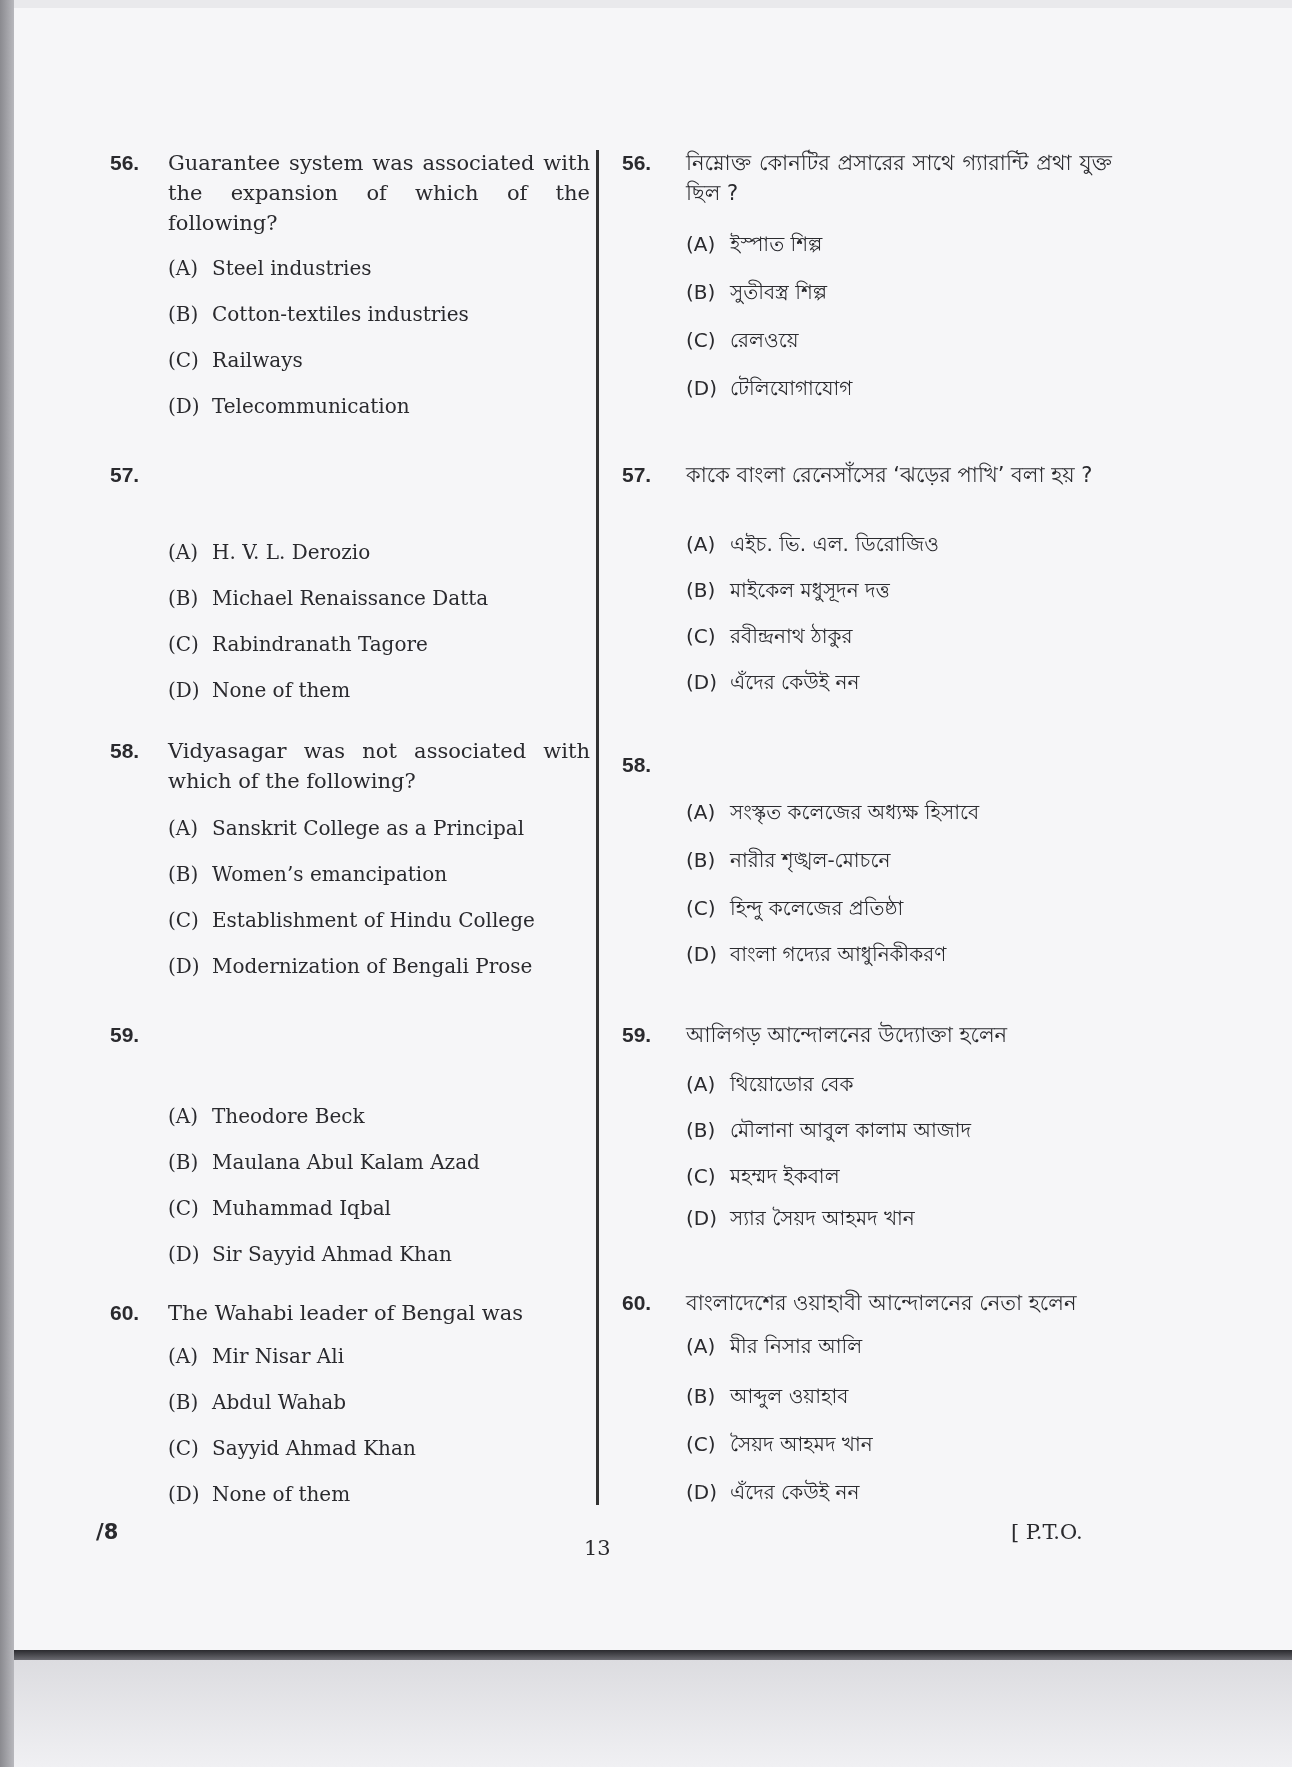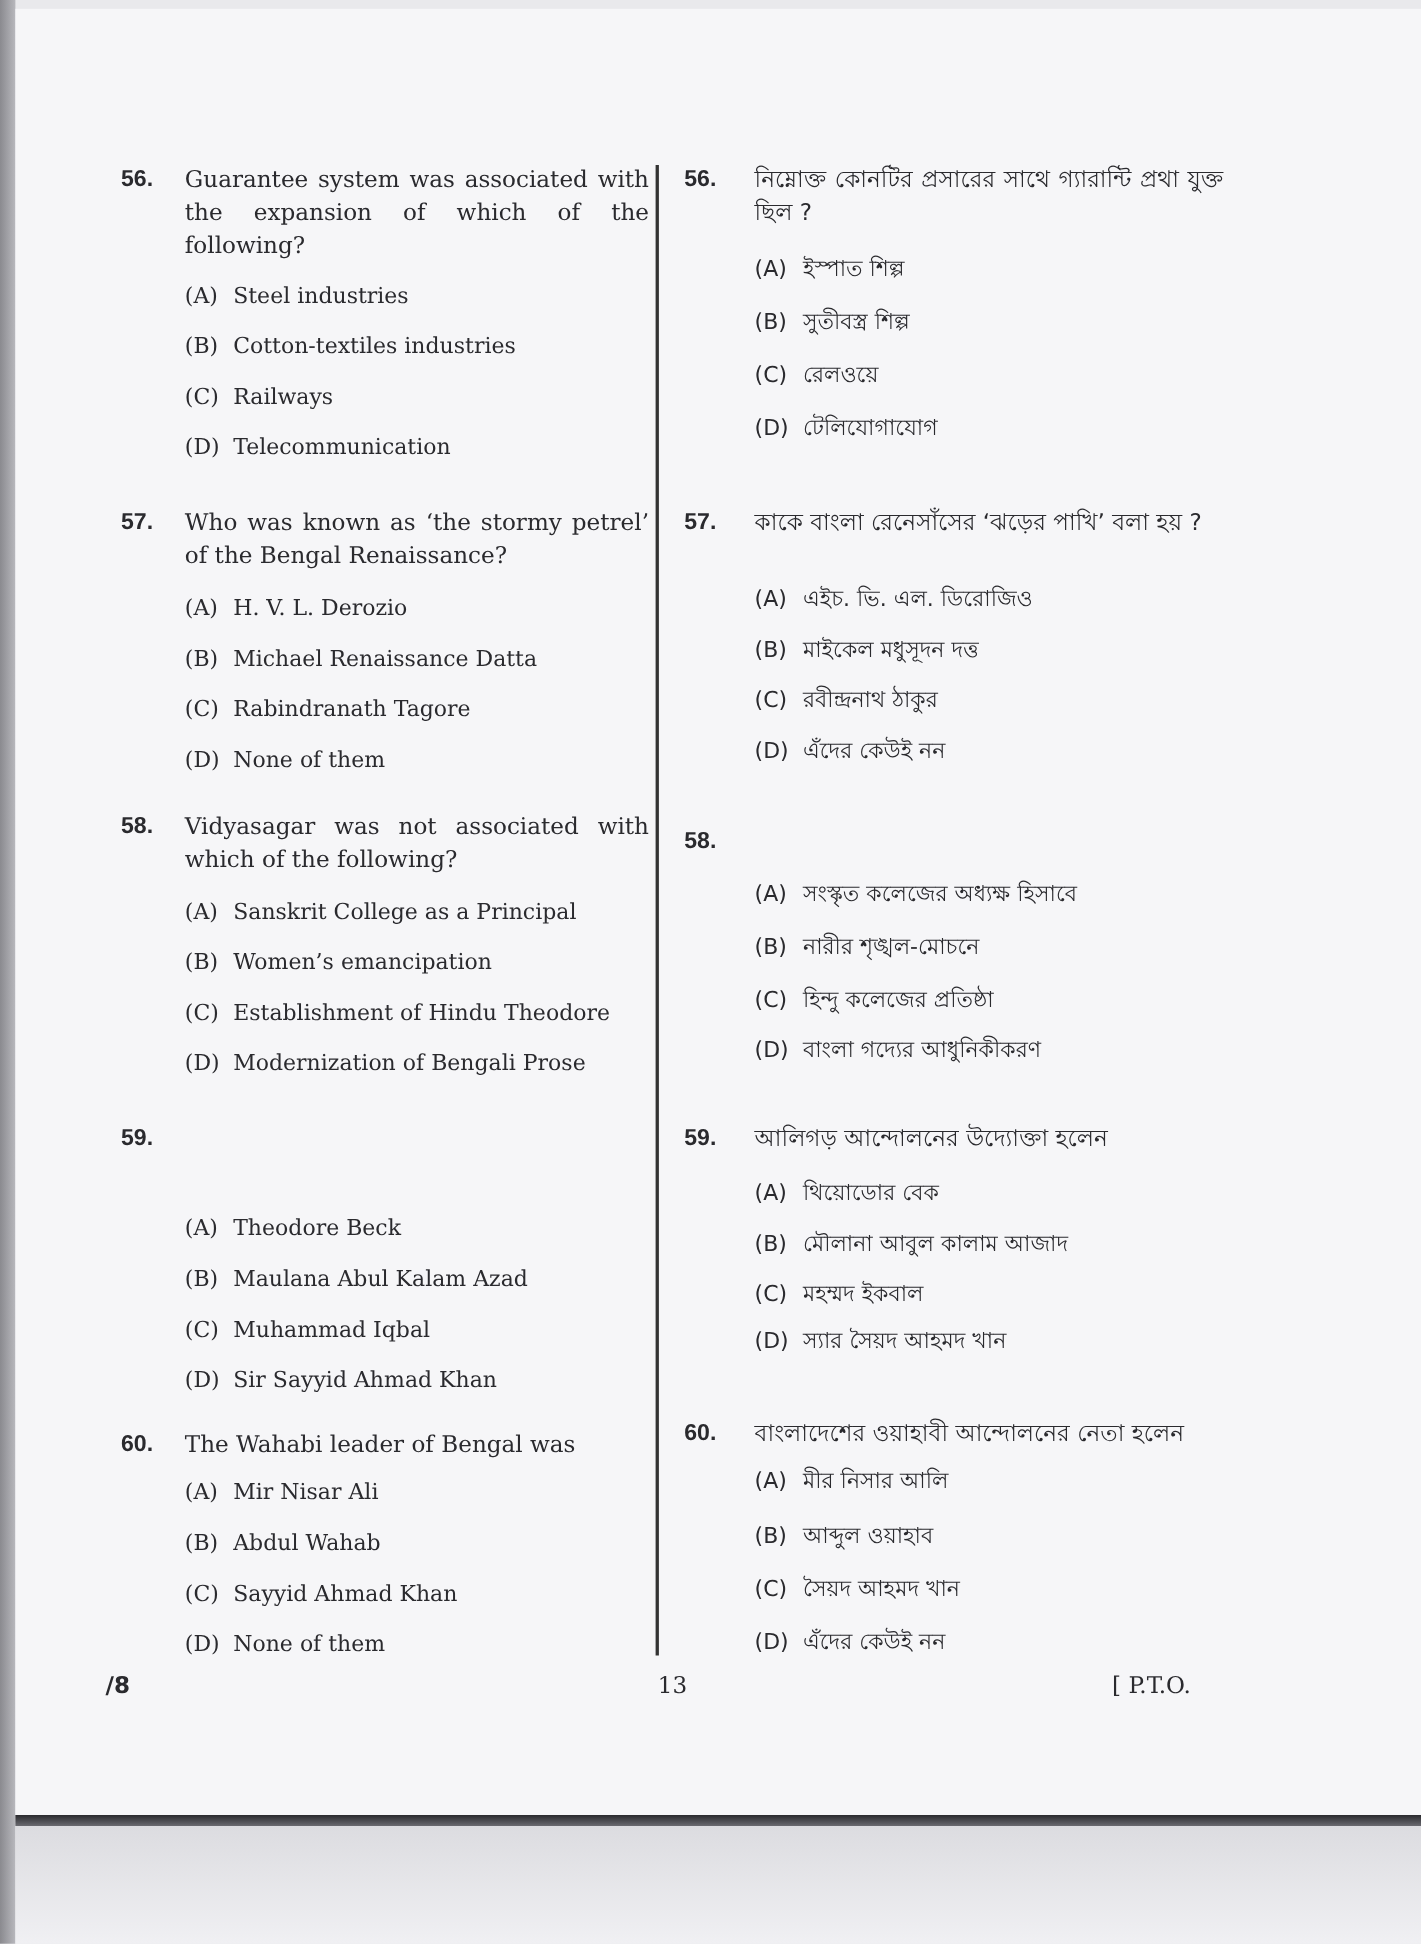--- a/index.html
+++ b/index.html
@@ -38,21 +38,21 @@
   .q-num { font-family: Liberation Sans, sans-serif; font-weight: bold; width: 58px; flex: none; }
   .col-bn .q-num { width: 64px; }
   .q-text { flex: 1; text-align: justify; }
   .opt { position: absolute; left: 58px; font-size: 20px; line-height: 28px; display: flex; }
   .col-bn .opt { left: 64px; }
   .opt-letter { width: 44px; flex: none; }
   .opt-text {}
 
   .footer { position: absolute; top: 1520px; font-size: 21px; }
   .f-left { left: 96px; font-family: "DejaVu Sans", sans-serif; font-weight: bold; }
-  .f-center { left: 598px; }
+  .f-center { left: 584px; margin-top: 16px; }
   .f-right { left: 1011px; }
 </style>
 </head>
 <body>
 
 <div class="left-edge"></div>
 <div class="page"></div>
 <div class="page-bottom-edge"></div>
 <div class="below"></div>
 <div class="divider"></div>
@@ -78,21 +78,20 @@
       </div>
     <div class="opt" style="top:244px">
         <span class="opt-letter">(D)</span>
         <span class="opt-text">Telecommunication</span>
       </div>
   </div>
 
   <div class="q" style="top:312px">
     <div class="q-head">
         <span class="q-num">57.</span>
-        <span class="q-text">Who was known as ‘the stormy petrel’ of the Bengal Renaissance?</span>
       </div>
     <div class="opt" style="top:78px">
         <span class="opt-letter">(A)</span>
         <span class="opt-text">H. V. L. Derozio</span>
       </div>
     <div class="opt" style="top:124px">
         <span class="opt-letter">(B)</span>
         <span class="opt-text">Michael Renaissance Datta</span>
       </div>
     <div class="opt" style="top:170px">
@@ -113,21 +112,21 @@
     <div class="opt" style="top:78px">
         <span class="opt-letter">(A)</span>
         <span class="opt-text">Sanskrit College as a Principal</span>
       </div>
     <div class="opt" style="top:124px">
         <span class="opt-letter">(B)</span>
         <span class="opt-text">Women’s emancipation</span>
       </div>
     <div class="opt" style="top:170px">
         <span class="opt-letter">(C)</span>
-        <span class="opt-text">Establishment of Hindu Theodore</span>
+        <span class="opt-text">Establishment of Hindu College</span>
       </div>
     <div class="opt" style="top:216px">
         <span class="opt-letter">(D)</span>
         <span class="opt-text">Modernization of Bengali Prose</span>
       </div>
   </div>
 
   <div class="q" style="top:872px">
     <div class="q-head">
         <span class="q-num">59.</span>

